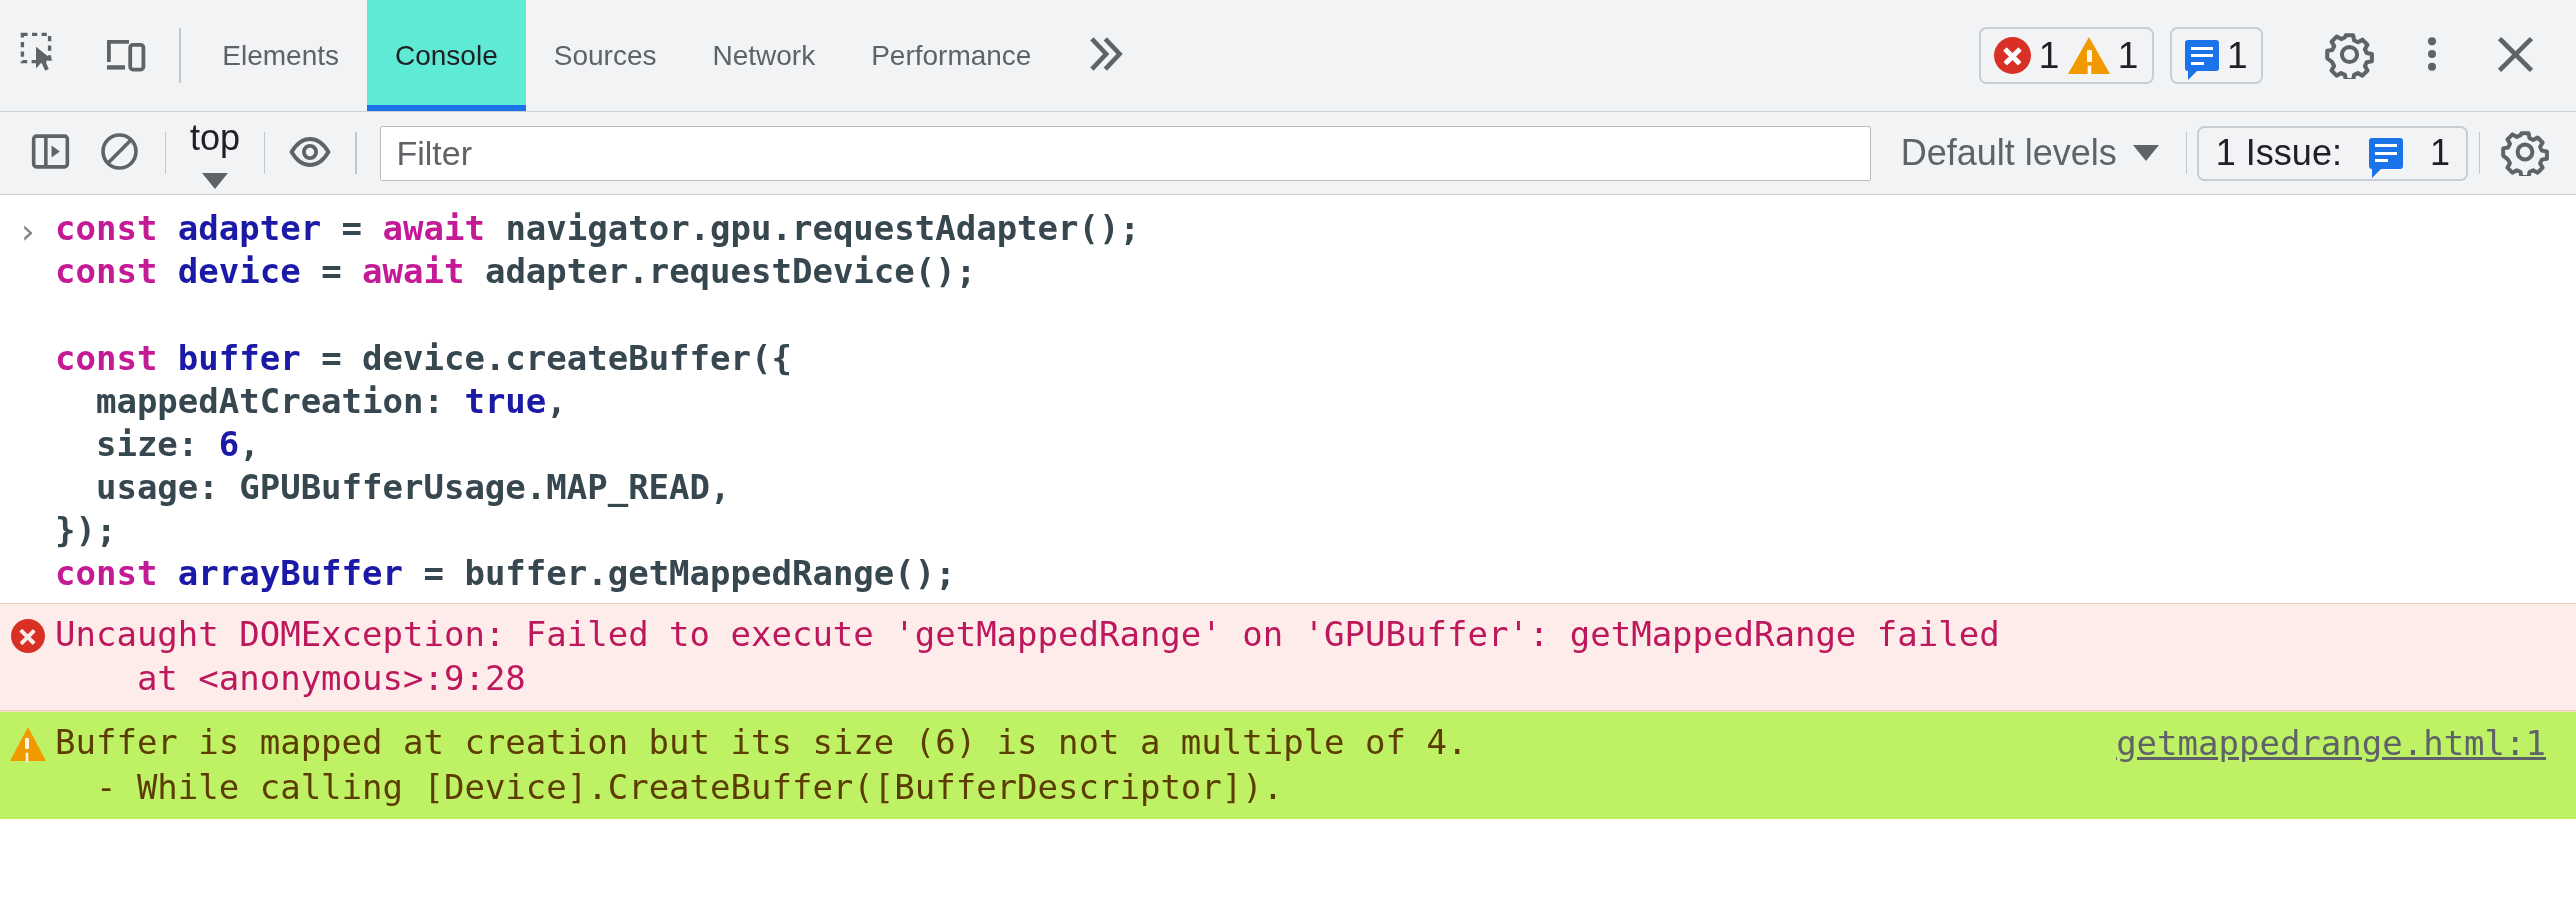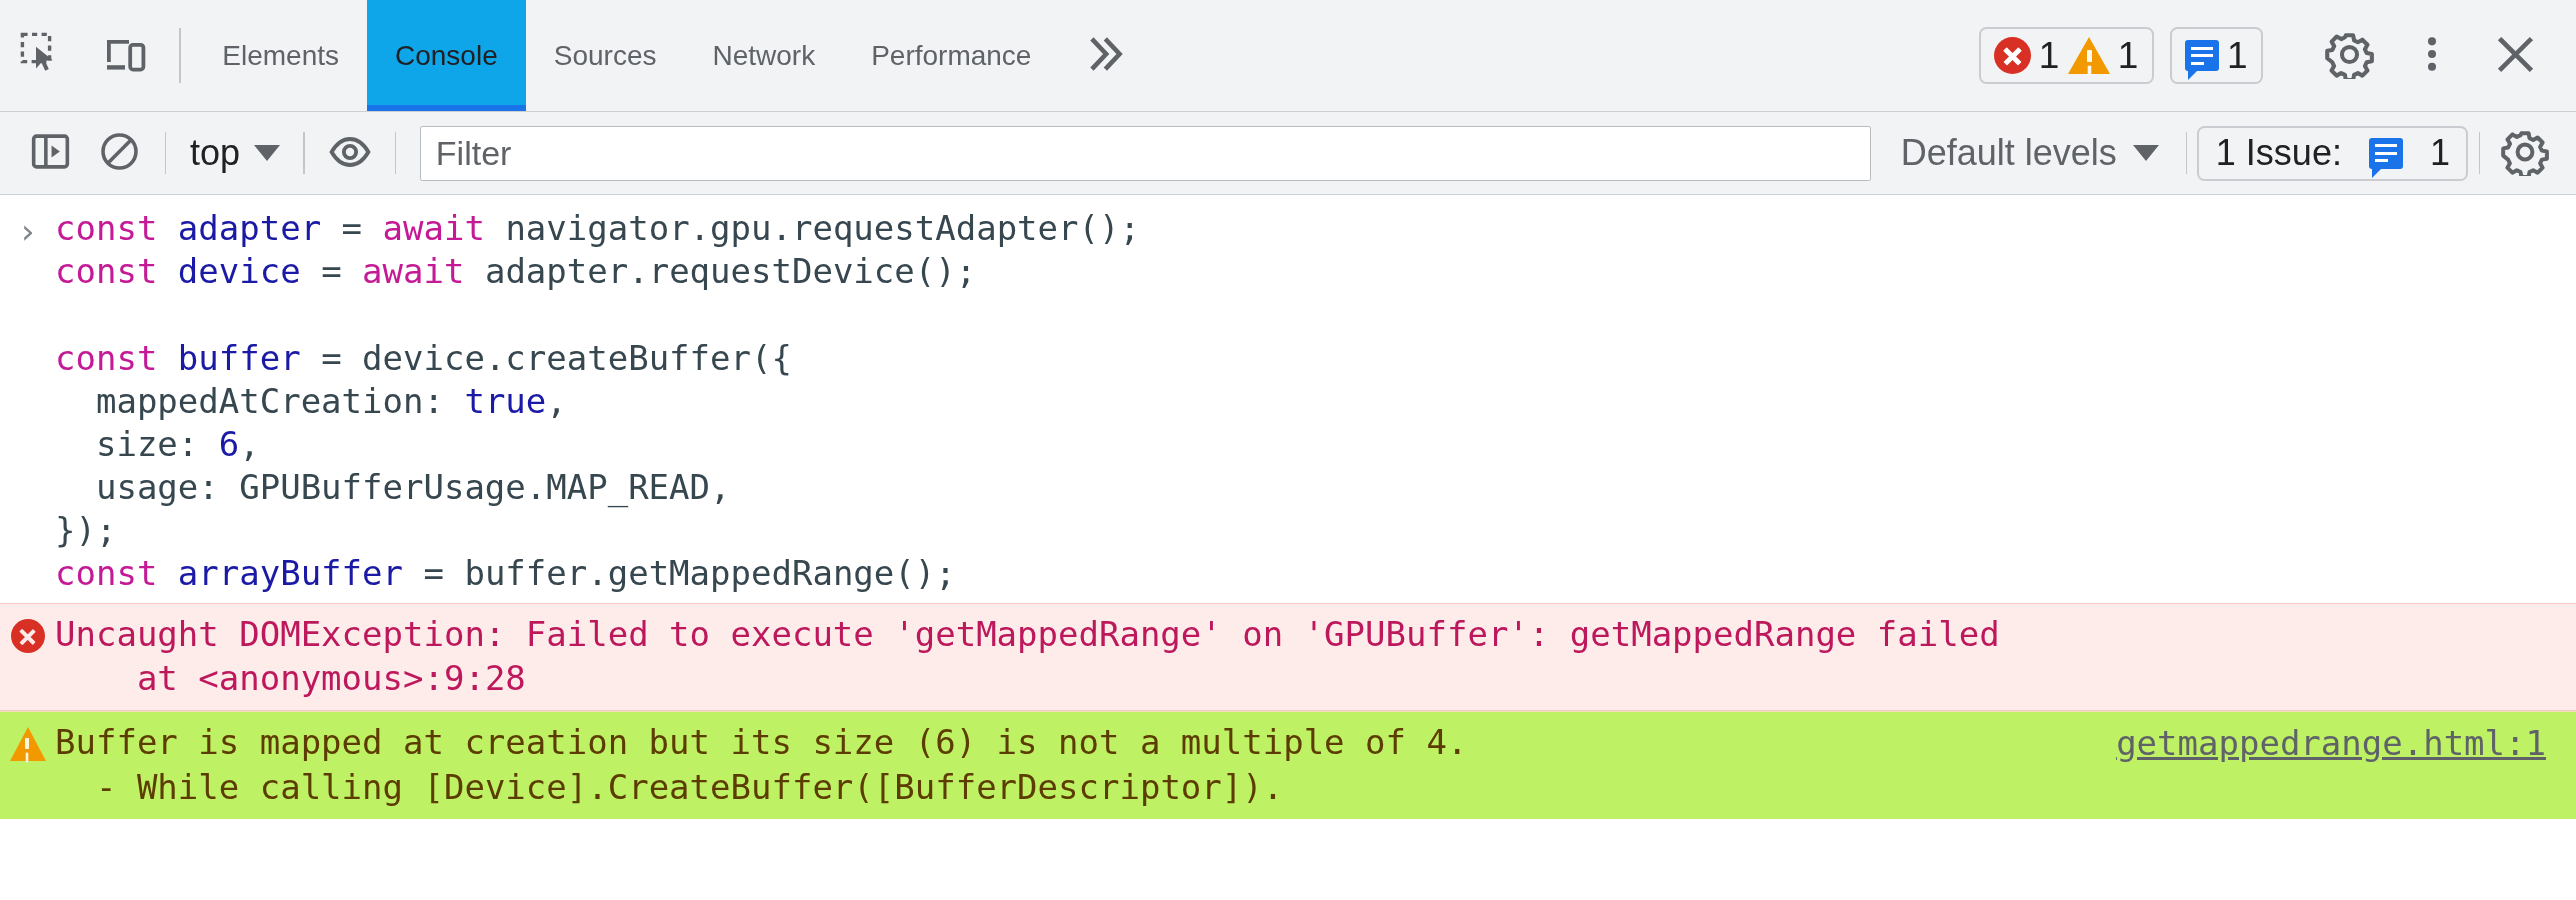--- a/index.html
+++ b/index.html
@@ -30,21 +30,21 @@
     flex: none;
   }
   .tab {
     display: flex; align-items: center;
     padding: 0 28px;
     font-size: 28px;
     color: #5f6368;
     cursor: pointer;
     position: relative;
   }
-  .tab.active { color: #202124; background: #0ea5e9; }
+  .tab.active { color: #202124; background: #5eead4; }
   .tab.active::after {
     content: ""; position: absolute;
     left: 0; right: 0; bottom: 0; height: 6px;
     background: #1a73e8;
   }
   .overflow-chev {
     display: flex; align-items: center; padding: 0 22.4px;
     cursor: pointer;
   }
   .tabbar-right {
@@ -121,21 +121,21 @@
   }
   .ct-btn {
     width: 69px; height: 69px;
     display: flex; align-items: center; justify-content: center;
     cursor: pointer;
   }
   .ct-sep { width: 1.5px; height: 42px; background: #c4c7ca; margin: 0 10.4px; flex: none; }
   .ctx-select {
     display: flex; align-items: center; gap: 13.4px;
     font-size: 36px; color: #202124;
-    padding: 0 13.4px; cursor: pointer;
+    padding: 0 13.4px; cursor: pointer; flex-direction: column;
   }
   .caret-down {
     width: 0; height: 0;
     border-left: 13.4px solid transparent;
     border-right: 13.4px solid transparent;
     border-top: 16.4px solid #5f6368;
   }
   #filter-input {
     flex: 1;
     height: 55px;
@@ -177,20 +177,21 @@
     width: 55px; flex: none;
     font-size: 34px; color: #80868b;
     text-align: center; line-height: 1.27;
     padding-top: 3px;
   }
   .code-block {
     font-size: 34px;
     line-height: 1.27;
     color: #37474f;
     white-space: pre;
+    font-weight: bold;
   }
   .kw  { color: #c41a96; }
   .var { color: #1a1aa6; }
   .lit { color: #1a1aa6; }
   .op  { color: #37474f; }
 
   .msg-row {
     display: flex; align-items: flex-start;
     padding: 7.5px 0 9px 0;
     font-family: "DejaVu Sans Mono", "Liberation Mono", monospace;

